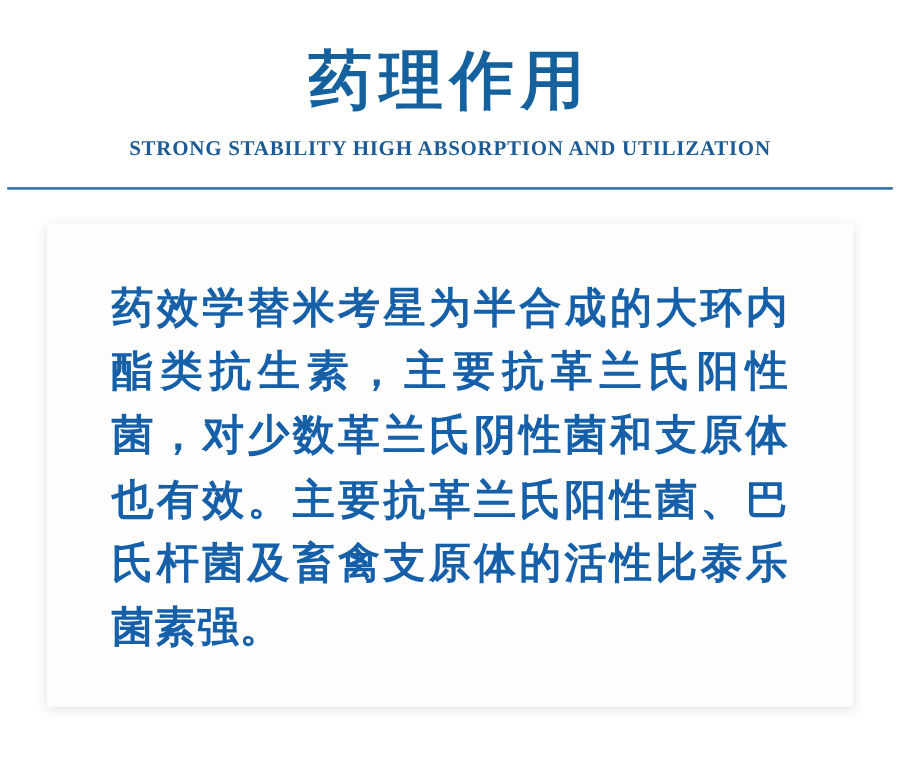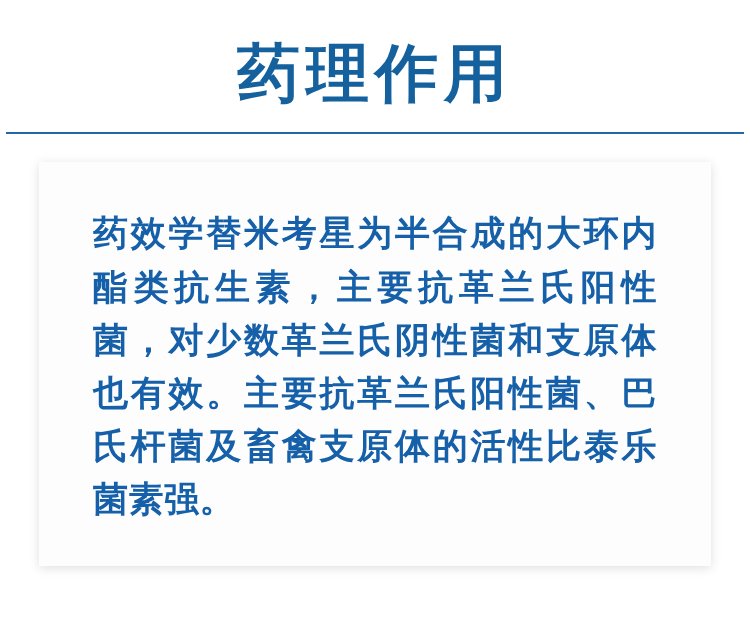--- a/index.html
+++ b/index.html
@@ -20,21 +20,21 @@
     background: #ffffff;
     box-sizing: border-box;
   }
   .header {
     padding-top: 38px;
     text-align: center;
   }
   .main-title {
     font-family: Liberation Serif, serif;
     font-weight: bold;
-    font-size: 63px;
+    font-size: 53px;
     letter-spacing: 6px;
     color: #14619e;
     line-height: 1.15;
     margin: 0;
   }
   .sub-title {
     margin-top: 14px;
     font-family: "Liberation Serif", "DejaVu Serif", serif;
     font-weight: bold;
     font-size: 17.5px;
@@ -73,20 +73,21 @@
     margin: 0;
   }
 </style>
 </head>
 <body>
 
 <div class="page">
 
   <div class="header">
     <h1 class="main-title">药理作用</h1>
+    <div class="sub-title">STRONG STABILITY HIGH ABSORPTION AND UTILIZATION</div>
   </div>
 
   <div class="divider-wrap">
     <div class="divider"></div>
   </div>
 
   <div class="body-card">
     <p class="body-text">药效学替米考星为半合成的大环内酯类抗生素，主要抗革兰氏阳性菌，对少数革兰氏阴性菌和支原体也有效。主要抗革兰氏阳性菌、巴氏杆菌及畜禽支原体的活性比泰乐菌素强。</p>
   </div>
 

